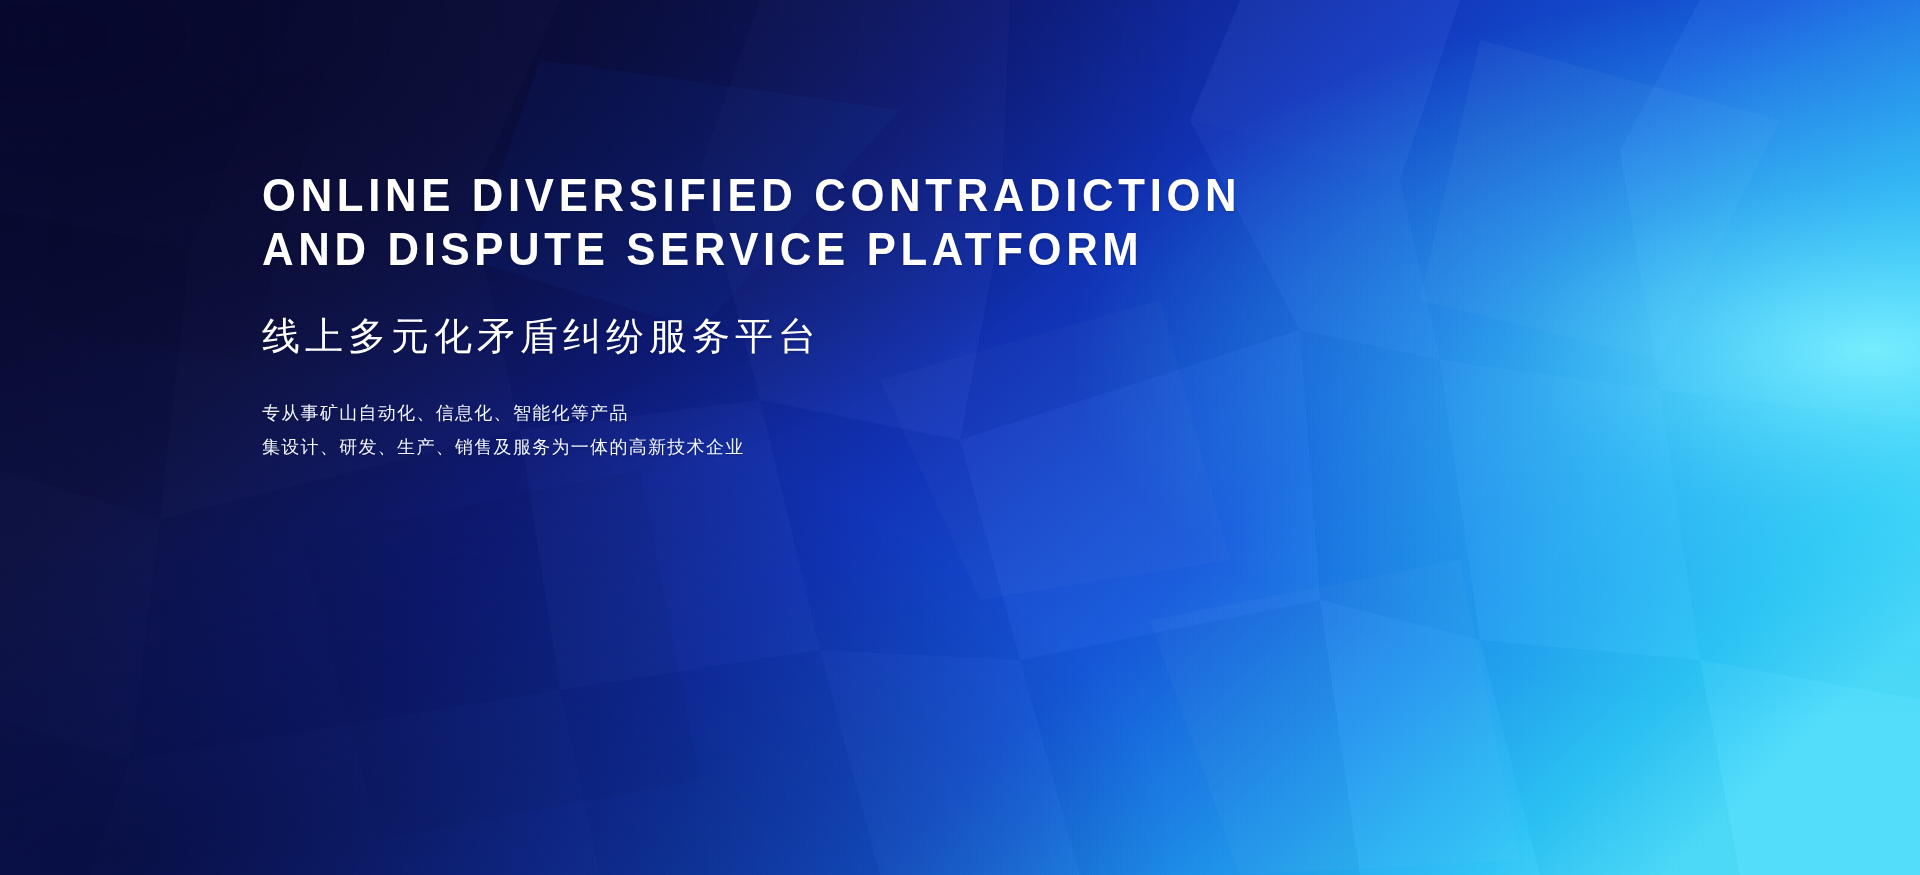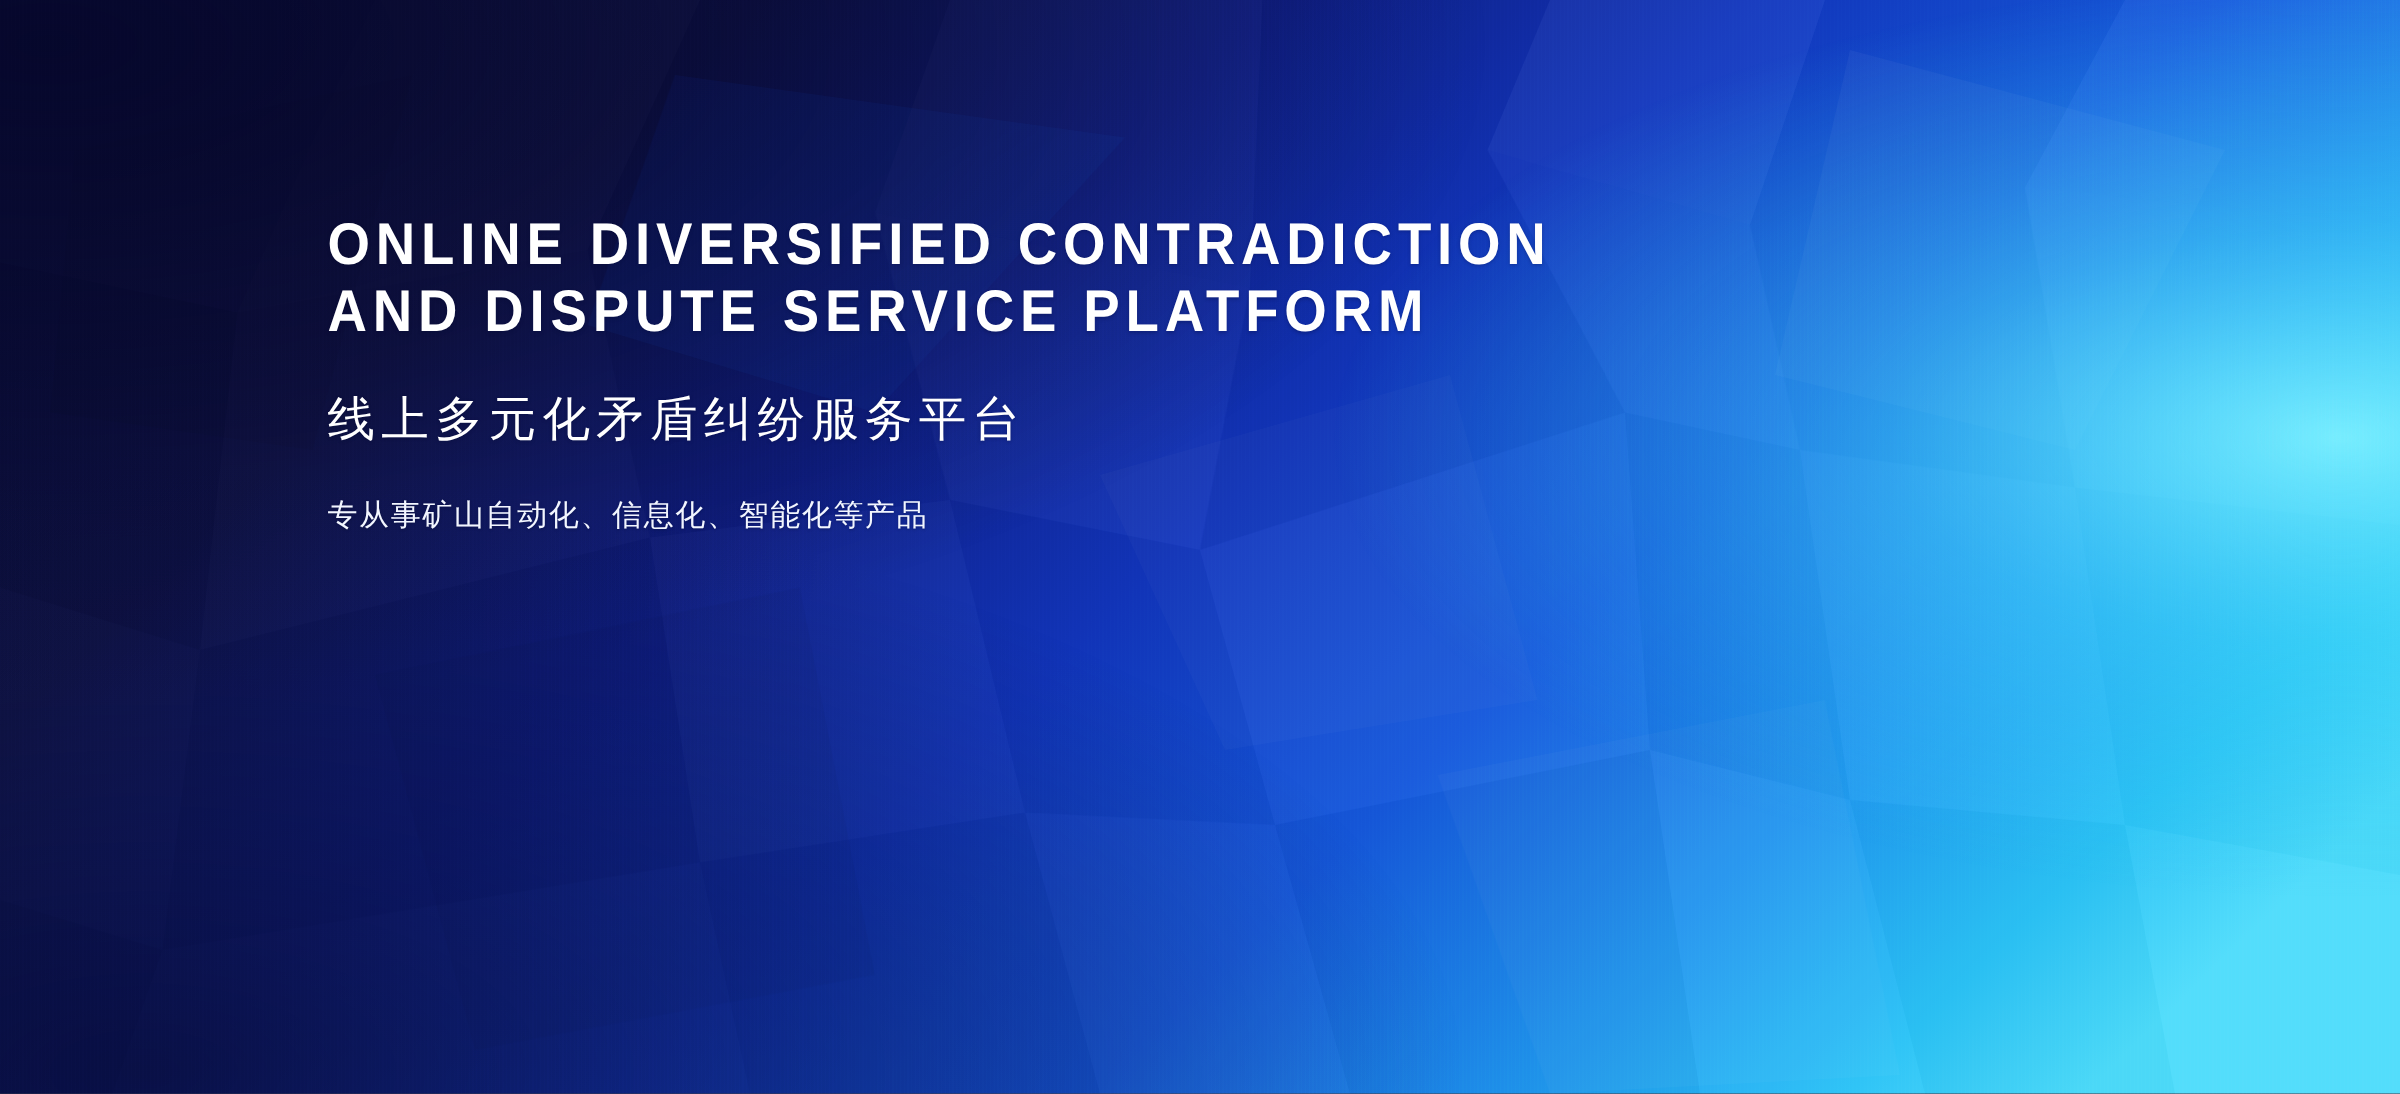--- a/index.html
+++ b/index.html
@@ -7,21 +7,21 @@
     margin: 0;
     padding: 0;
     background: #0b1038;
   }
   #banner {
     position: relative;
     width: 1920px;
     height: 875px;
     overflow: hidden;
     font-family: "Liberation Sans", "DejaVu Sans", sans-serif;
-    background: #737373;
+    background: #ef4444;
     user-select: none;
   }
   #poly-bg {
     position: absolute;
     inset: 0;
     width: 1920px;
     height: 875px;
     display: block;
   }
   .content {
@@ -58,21 +58,21 @@
     white-space: nowrap;
     text-shadow: 0 1px 3px rgba(4, 12, 50, 0.3);
   }
   .body-block {
     margin-top: 36px;
   }
   .body-line {
     display: block;
     color: #f2f6ff;
     font-family: "Liberation Sans", "DejaVu Sans", sans-serif;
-    font-size: 24px;
+    font-size: 18px;
     font-weight: 400;
     letter-spacing: 1.3px;
     line-height: 34px;
     white-space: nowrap;
     text-shadow: 0 1px 2px rgba(4, 12, 50, 0.35);
   }
   .noise {
     position: absolute;
     inset: 0;
     pointer-events: none;
@@ -182,16 +182,17 @@
 
     <h1 class="title-block">
       <span class="title-line">ONLINE DIVERSIFIED CONTRADICTION</span>
       <span class="title-line">AND DISPUTE SERVICE PLATFORM</span>
     </h1>
 
     <span class="subtitle-cn">线上多元化矛盾纠纷服务平台</span>
 
     <div class="body-block">
       <span class="body-line">专从事矿山自动化、信息化、智能化等产品</span>
+      <span class="body-line">集设计、研发、生产、销售及服务为一体的高新技术企业</span>
     </div>
 
   </div>
 </div>
 
 </body></html>

